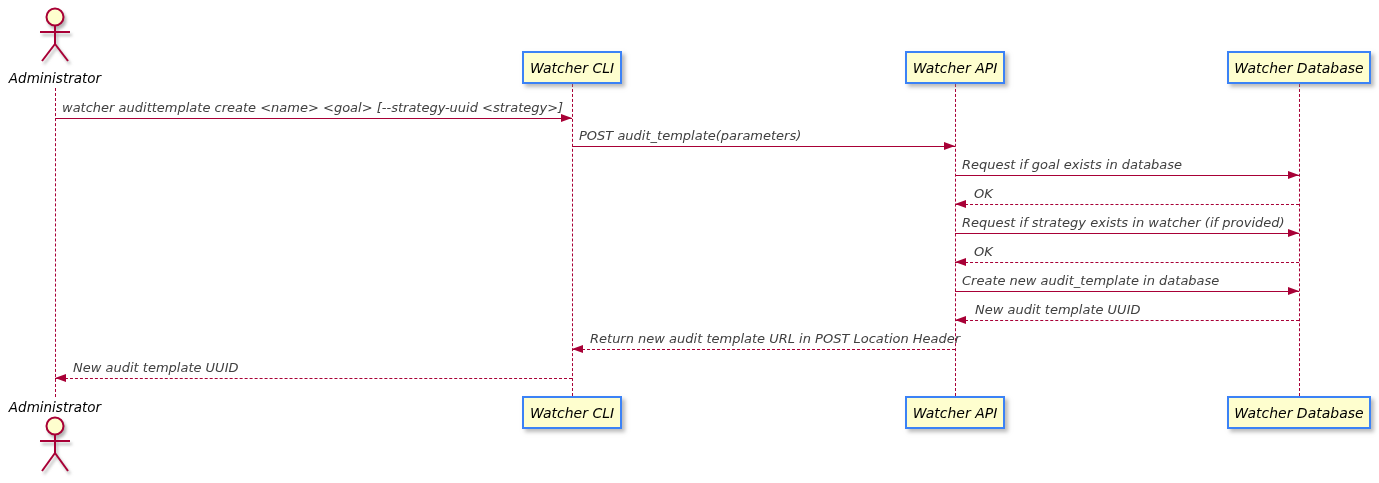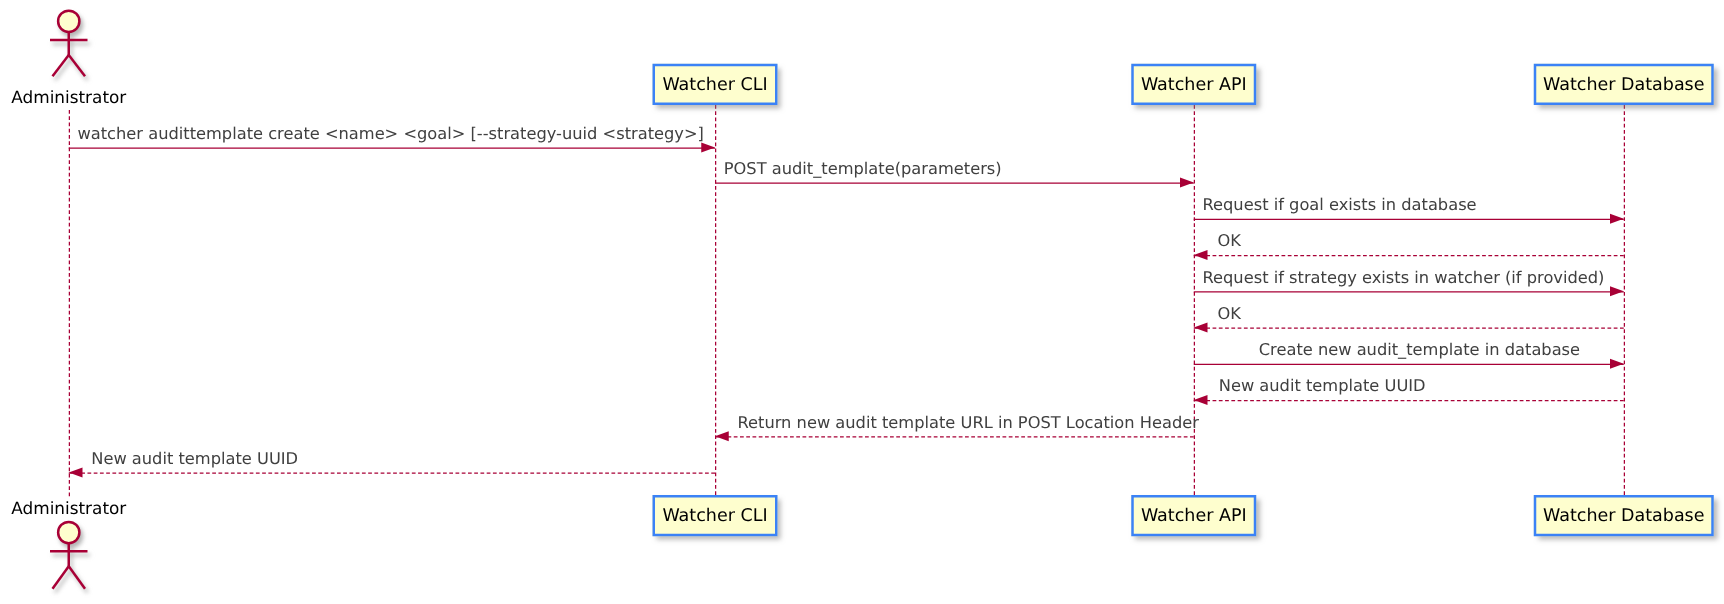--- a/index.html
+++ b/index.html
@@ -7,20 +7,21 @@
     padding: 0;
     background: #ffffff;
   }
   .canvas {
     position: relative;
     width: 1379px;
     height: 483px;
     background: #ffffff;
     font-family: "DejaVu Sans", "Liberation Sans", sans-serif;
     overflow: hidden;
+    font-style: italic;
   }
   .participant {
     position: absolute;
     box-sizing: border-box;
     height: 33px;
     background: #FEFECE;
     border: 2px solid #3b82f6;
     box-shadow: 3px 3px 4px rgba(130,130,130,0.55);
     display: flex;
     align-items: center;
@@ -136,21 +137,21 @@
     <div class="arrow-head head-right"></div>
   </div>
 
   <div class="message" style="left:955px; top:262px; width:344px;">
     <div class="msg-label" style="left:19px;">OK</div>
     <div class="msg-line dashed"></div>
     <div class="arrow-head head-left"></div>
   </div>
 
   <div class="message" style="left:955px; top:291px; width:344px;">
-    <div class="msg-label" style="left:7px;margin-left:45px;">Create new audit_template in database</div>
+    <div class="msg-label" style="left:7px;">Create new audit_template in database</div>
     <div class="msg-line solid"></div>
     <div class="arrow-head head-right"></div>
   </div>
 
   <div class="message" style="left:955px; top:320px; width:344px;">
     <div class="msg-label" style="left:20px;">New audit template UUID</div>
     <div class="msg-line dashed"></div>
     <div class="arrow-head head-left"></div>
   </div>
 

